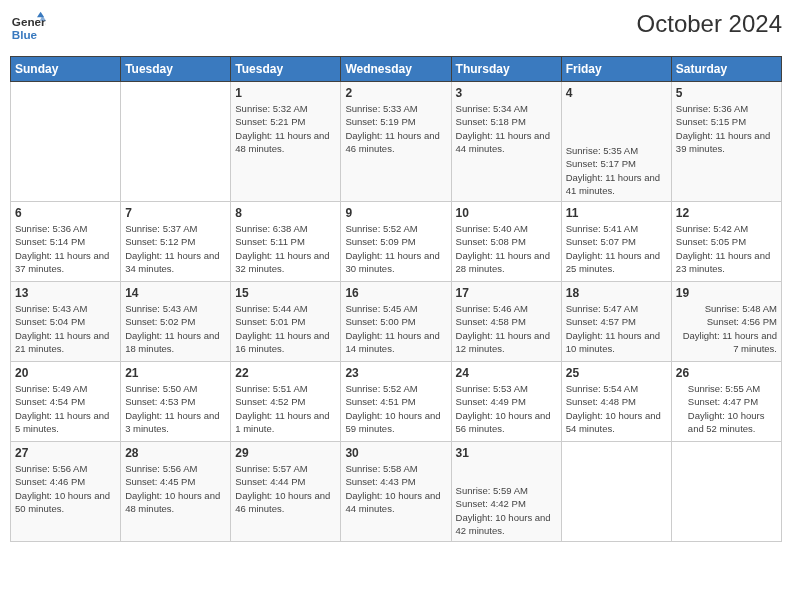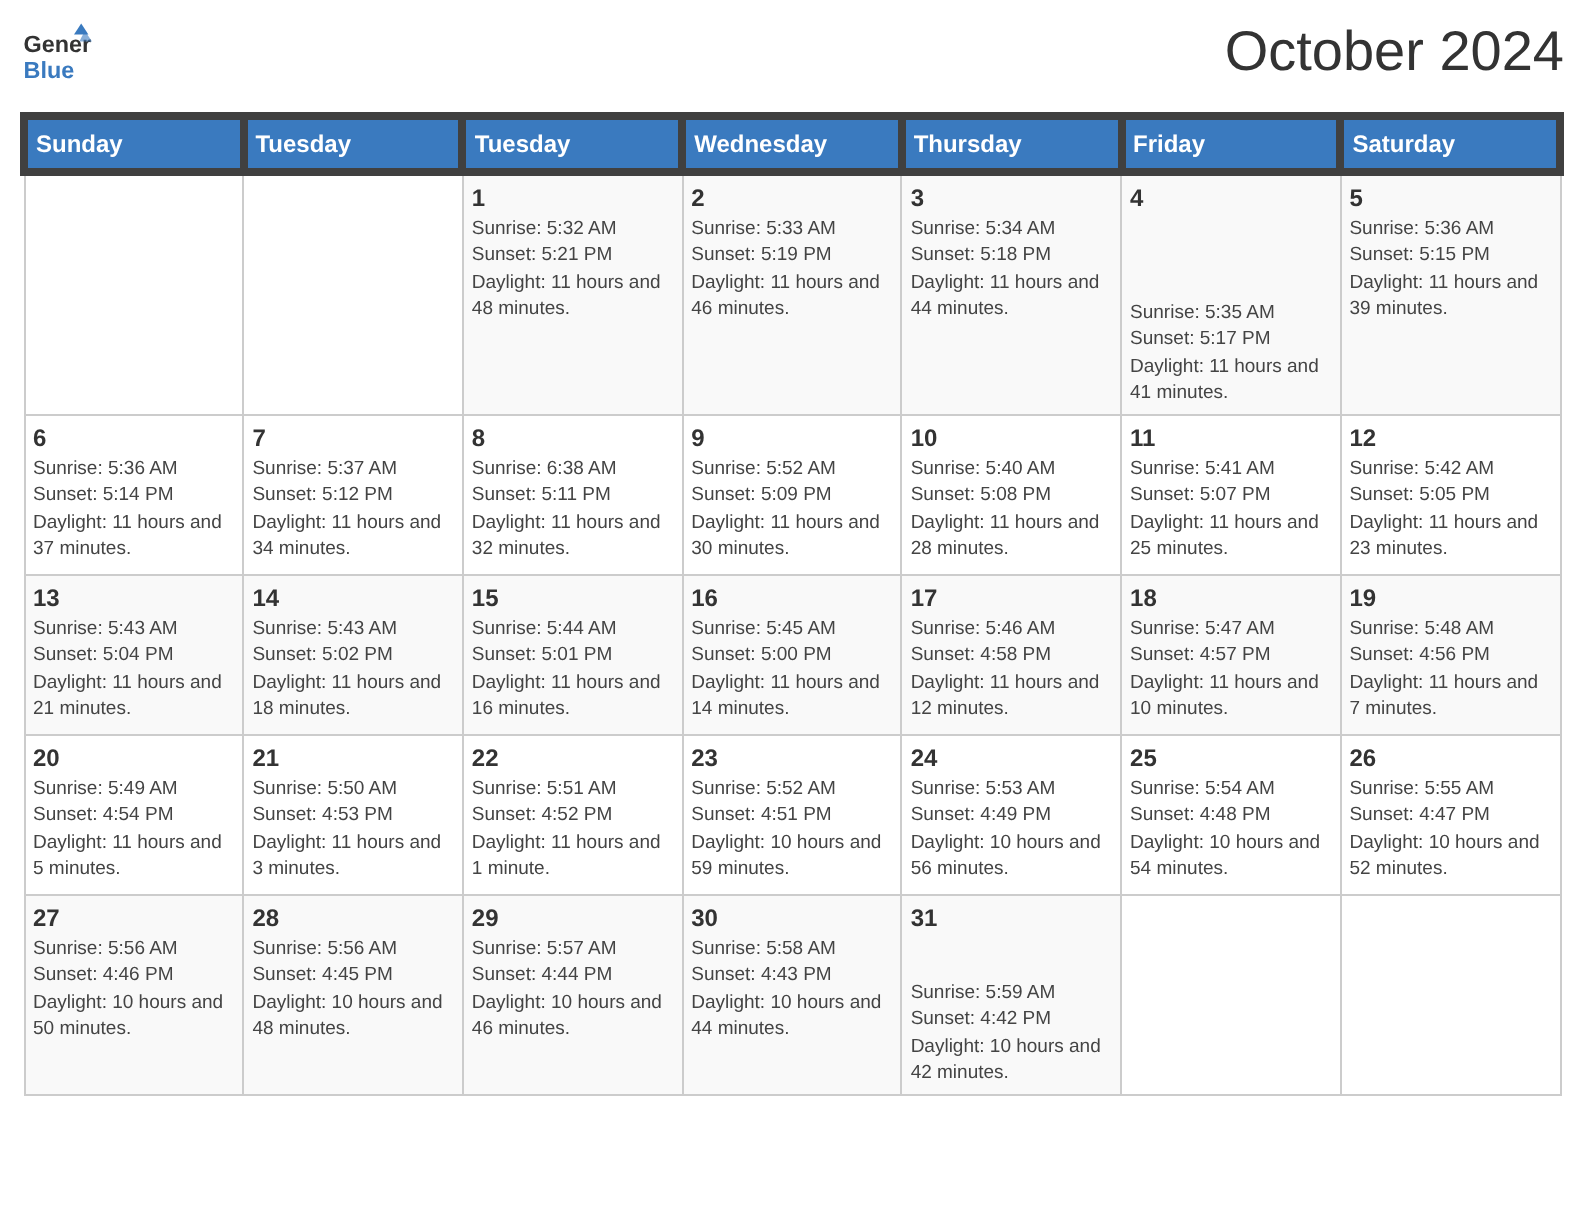--- a/index.html
+++ b/index.html
@@ -22,41 +22,41 @@
       gap: 4px;
     }
     .logo-icon {
       width: 36px;
       height: 36px;
     }
     .title-block {
       text-align: right;
     }
     .month-title {
-      font-size: 28px;
+      font-size: 24px;
       font-weight: 300;
       color: #333;
     }
     .location-title {
       font-size: 16px;
       color: #555;
     }
     table {
       width: 100%;
       border-collapse: collapse;
       table-layout: fixed;
     }
     thead th {
       background-color: #3a7abf;
       color: #fff;
       font-size: 12px;
       font-weight: bold;
       padding: 5px 4px;
       text-align: left;
-      border: 4px solid #404040;
+      border: 1px solid #404040;
     }
     tbody td {
       border: 1px solid #ccc;
       vertical-align: top;
       padding: 4px;
       font-size: 10px;
       color: #333;
       height: 80px;
       background: #fff;
     }
@@ -218,21 +218,21 @@
 Daylight: 11 hours and 12 minutes.</div>
         </td>
         <td>
           <div class="day-num">18</div>
           <div class="day-detail" style="white-space: pre-line;">Sunrise: 5:47 AM
 Sunset: 4:57 PM
 Daylight: 11 hours and 10 minutes.</div>
         </td>
         <td>
           <div class="day-num">19</div>
-          <div class="day-detail" style="white-space: pre-line;">Sunrise: 5:48 AM
+          <div class="day-detail" style="white-space: pre-line; text-align: right;">Sunrise: 5:48 AM
 Sunset: 4:56 PM
 Daylight: 11 hours and 7 minutes.</div>
         </td>
       </tr>
       <tr>
         <td>
           <div class="day-num">20</div>
           <div class="day-detail" style="white-space: pre-line;">Sunrise: 5:49 AM
 Sunset: 4:54 PM
 Daylight: 11 hours and 5 minutes.</div>
@@ -262,21 +262,21 @@
 Daylight: 10 hours and 56 minutes.</div>
         </td>
         <td>
           <div class="day-num">25</div>
           <div class="day-detail" style="white-space: pre-line;">Sunrise: 5:54 AM
 Sunset: 4:48 PM
 Daylight: 10 hours and 54 minutes.</div>
         </td>
         <td>
           <div class="day-num">26</div>
-          <div class="day-detail" style="white-space: pre-line;">Sunrise: 5:55 AM
+          <div class="day-detail" style="white-space: pre-line; margin-left: 12px;">Sunrise: 5:55 AM
 Sunset: 4:47 PM
 Daylight: 10 hours and 52 minutes.</div>
         </td>
       </tr>
       <tr>
         <td>
           <div class="day-num">27</div>
           <div class="day-detail" style="white-space: pre-line;">Sunrise: 5:56 AM
 Sunset: 4:46 PM
 Daylight: 10 hours and 50 minutes.</div>

